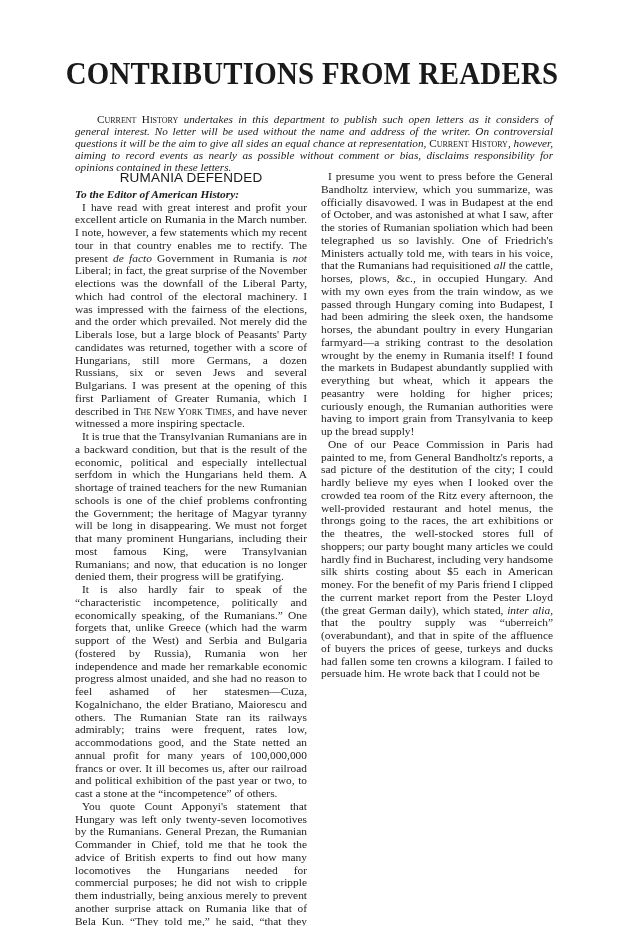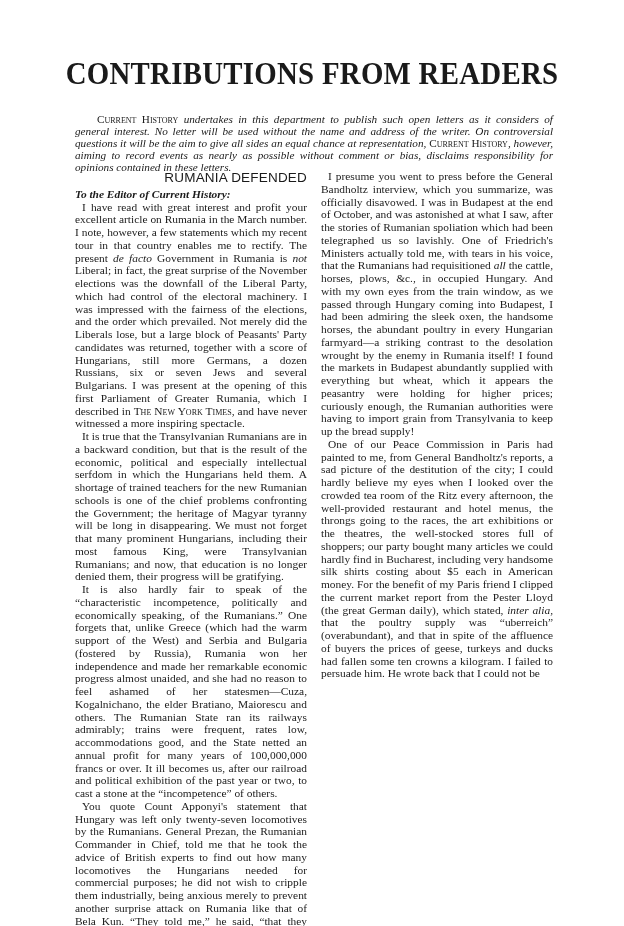--- a/index.html
+++ b/index.html
@@ -3,36 +3,36 @@
 <meta charset="utf-8">
 <style>
   html, body { margin: 0; padding: 0; background: #ffffff; }
   body { width: 624px; height: 926px; position: relative; overflow: hidden; color: #1a1a1a; font-family: "Liberation Serif", "DejaVu Serif", serif; }
   .page-title { position: absolute; top: 56px; left: 0; width: 624px; text-align: center; font-size: 31px; font-weight: bold; letter-spacing: 0.3px; transform: scaleX(0.93); transform-origin: center; }
   .intro { position: absolute; top: 102px; left: 75px; width: 478px; font-size: 11.2px; line-height: 12px; font-style: italic; text-align: justify; text-indent: 22px; }
   .intro .sc { font-style: normal; font-variant: small-caps; }
   .col { position: absolute; width: 232px; font-size: 11.4px; line-height: 12.75px; text-align: justify; }
   .col-left { left: 75px; top: 172px; }
   .col-right { left: 321px; top: 170px; }
-  .section-heading { text-align: right; font-family: "Liberation Sans", "DejaVu Sans", sans-serif; font-size: 13.5px; margin: 0 0 3px 0; letter-spacing: 0.2px; }
+  .section-heading { text-align: center; font-family: "Liberation Sans", "DejaVu Sans", sans-serif; font-size: 13.5px; margin: 0 0 3px 0; letter-spacing: 0.2px; }
   .salutation { font-style: italic; font-weight: bold; margin: 0; }
   .para { margin: 0; text-indent: 7px; font-family: Liberation Serif, serif; }
   .sc { font-variant: small-caps; }
   em { font-style: italic; }
 </style>
 </head>
 <body>
 
 <div class="page-title">CONTRIBUTIONS FROM READERS</div>
 
 <p class="intro"><span class="sc">Current History</span><span> undertakes in this department to publish such open letters as it considers of general interest. No letter will be used without the name and address of the writer. On controversial questions it will be the aim to give all sides an equal chance at representation, </span><span class="sc">Current History</span><span>, however, aiming to record events as nearly as possible without comment or bias, disclaims responsibility for opinions contained in these letters.</span></p>
 
 <div class="col col-left">
   <div class="section-heading">RUMANIA DEFENDED</div>
-  <p class="salutation">To the Editor of Current History:</p>
+  <p class="salutation">To the Editor of American History:</p>
   <p class="para"><span>I have read with great interest and profit your excellent article on Rumania in the March number. I note, however, a few statements which my recent tour in that country enables me to rectify. The present </span><em>de facto</em><span> Government in Rumania is </span><em>not</em><span> Liberal; in fact, the great surprise of the November elections was the downfall of the Liberal Party, which had control of the electoral machinery. I was impressed with the fairness of the elections, and the order which prevailed. Not merely did the Liberals lose, but a large block of Peasants' Party candidates was returned, together with a score of Hungarians, still more Germans, a dozen Russians, six or seven Jews and several Bulgarians. I was present at the opening of this first Parliament of Greater Rumania, which I described in </span><span class="sc">The New York Times</span><span>, and have never witnessed a more inspiring spectacle.</span></p>
   <p class="para">It is true that the Transylvanian Rumanians are in a backward condition, but that is the result of the economic, political and especially intellectual serfdom in which the Hungarians held them. A shortage of trained teachers for the new Rumanian schools is one of the chief problems confronting the Government; the heritage of Magyar tyranny will be long in disappearing. We must not forget that many prominent Hungarians, including their most famous King, were Transylvanian Rumanians; and now, that education is no longer denied them, their progress will be gratifying.</p>
   <p class="para">It is also hardly fair to speak of the “characteristic incompetence, politically and economically speaking, of the Rumanians.” One forgets that, unlike Greece (which had the warm support of the West) and Serbia and Bulgaria (fostered by Russia), Rumania won her independence and made her remarkable economic progress almost unaided, and she had no reason to feel ashamed of her statesmen—Cuza, Kogalnichano, the elder Bratiano, Maiorescu and others. The Rumanian State ran its railways admirably; trains were frequent, rates low, accommodations good, and the State netted an annual profit for many years of 100,000,000 francs or over. It ill becomes us, after our railroad and political exhibition of the past year or two, to cast a stone at the “incompetence” of others.</p>
   <p class="para" id="p4">You quote Count Apponyi's statement that Hungary was left only twenty-seven locomotives by the Rumanians. General Prezan, the Rumanian Commander in Chief, told me that he took the advice of British experts to find out how many locomotives the Hungarians needed for commercial purposes; he did not wish to cripple them industrially, being anxious merely to prevent another surprise attack on Rumania like that of Bela Kun. “They told me,” he said, “that they thought Hungary could get along with 2,000 locomotives, so I left them 2,300.” I saw many more than twenty-seven in Hungary myself.</p>
 </div>
 
 <div class="col col-right">
   <p class="para"><span>I presume you went to press before the General Bandholtz interview, which you summarize, was officially disavowed. I was in Budapest at the end of October, and was astonished at what I saw, after the stories of Rumanian spoliation which had been telegraphed us so lavishly. One of Friedrich's Ministers actually told me, with tears in his voice, that the Rumanians had requisitioned </span><em>all</em><span> the cattle, horses, plows, &amp;c., in occupied Hungary. And with my own eyes from the train window, as we passed through Hungary coming into Budapest, I had been admiring the sleek oxen, the handsome horses, the abundant poultry in every Hungarian farmyard—a striking contrast to the desolation wrought by the enemy in Rumania itself! I found the markets in Budapest abundantly supplied with everything but wheat, which it appears the peasantry were holding for higher prices; curiously enough, the Rumanian authorities were having to import grain from Transylvania to keep up the bread supply!</span></p>
   <p class="para"><span>One of our Peace Commission in Paris had painted to me, from General Bandholtz's reports, a sad picture of the destitution of the city; I could hardly believe my eyes when I looked over the crowded tea room of the Ritz every afternoon, the well-provided restaurant and hotel menus, the throngs going to the races, the art exhibitions or the theatres, the well-stocked stores full of shoppers; our party bought many articles we could hardly find in Bucharest, including very handsome silk shirts costing about $5 each in American money. For the benefit of my Paris friend I clipped the current market report from the Pester Lloyd (the great German daily), which stated, </span><em>inter alia</em><span>, that the poultry supply was “uberreich” (overabundant), and that in spite of the affluence of buyers the prices of geese, turkeys and ducks had fallen some ten crowns a kilogram. I failed to persuade him. He wrote back that I could not be</span></p>
 </div>

